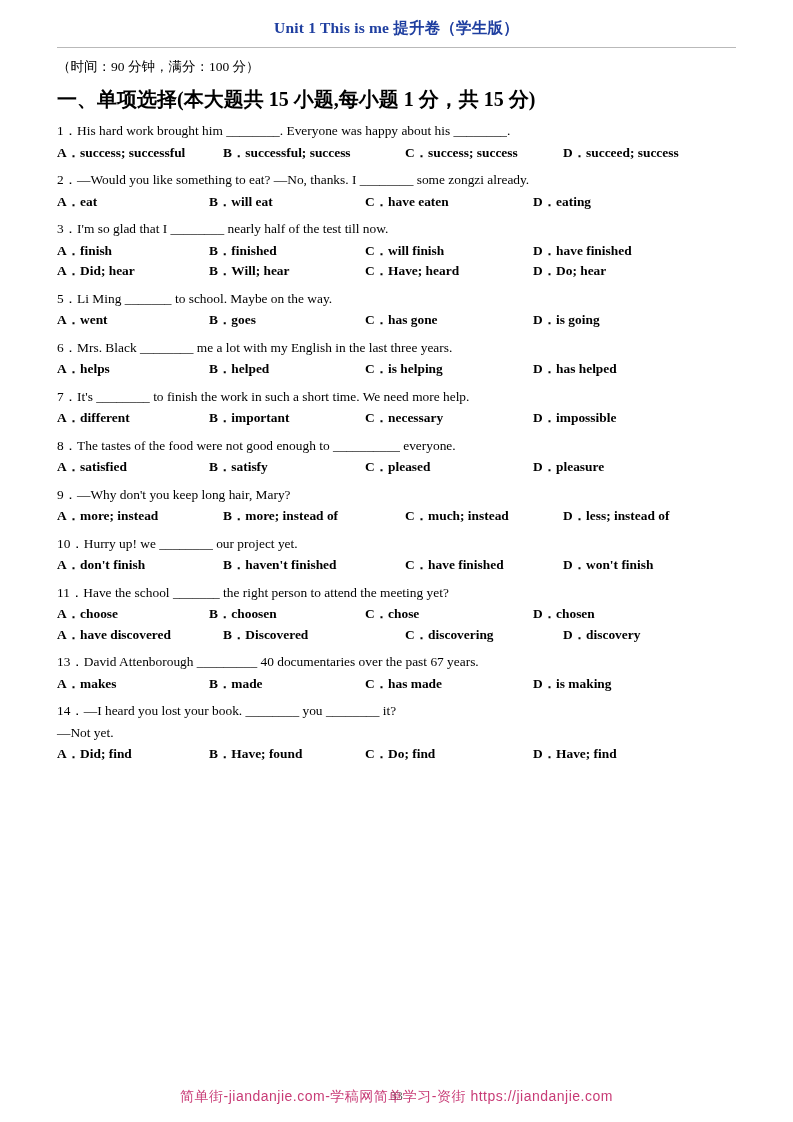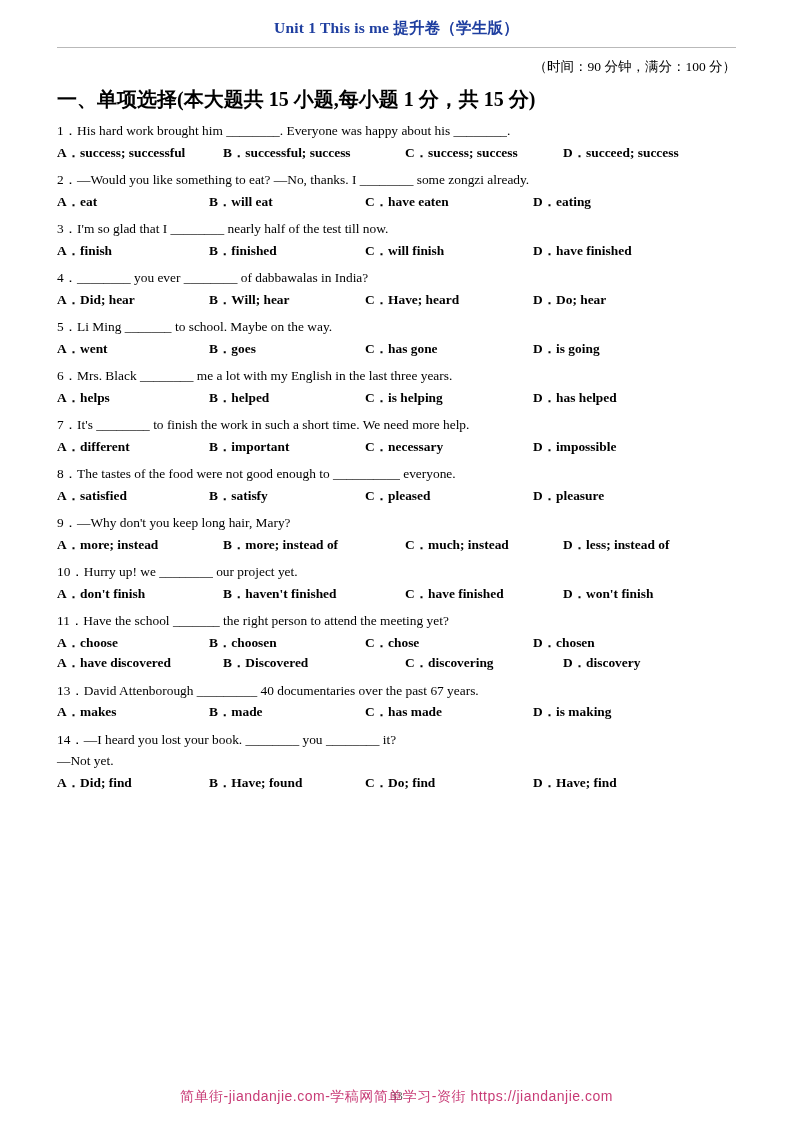--- a/index.html
+++ b/index.html
@@ -31,21 +31,21 @@
     margin-top: 4px;
     margin-bottom: 8px;
     font-family: "Liberation Serif", serif;
   }
   .title-rule {
     border: 0;
     border-top: 1px solid #b9b9b9;
     margin: 0 0 10px 0;
   }
   .subtitle {
-    text-align: right;
+    text-align: left;
     font-size: 13.5px;
     margin-bottom: 10px;
     font-family: "Liberation Serif", serif;
   }
   .section-head {
     font-weight: bold;
     font-size: 20px;
     margin: 0 0 8px 0;
     font-family: "Liberation Serif", serif;
   }
@@ -132,21 +132,20 @@
   </div>
 
   <div class="q q-stem">3．I'm so glad that I ________ nearly half of the test till now.</div>
   <div class="opts w4">
     <span class="opt">A．finish</span>
     <span class="opt">B．finished</span>
     <span class="opt">C．will finish</span>
     <span class="opt">D．have finished</span>
   </div>
 
-  <div class="q q-stem">4．________ you ever ________ of dabbawalas in India?</div>
   <div class="opts w4">
     <span class="opt">A．Did; hear</span>
     <span class="opt">B．Will; hear</span>
     <span class="opt">C．Have; heard</span>
     <span class="opt">D．Do; hear</span>
   </div>
 
   <div class="q q-stem">5．Li Ming _______ to school. Maybe on the way.</div>
   <div class="opts w4">
     <span class="opt">A．went</span>

